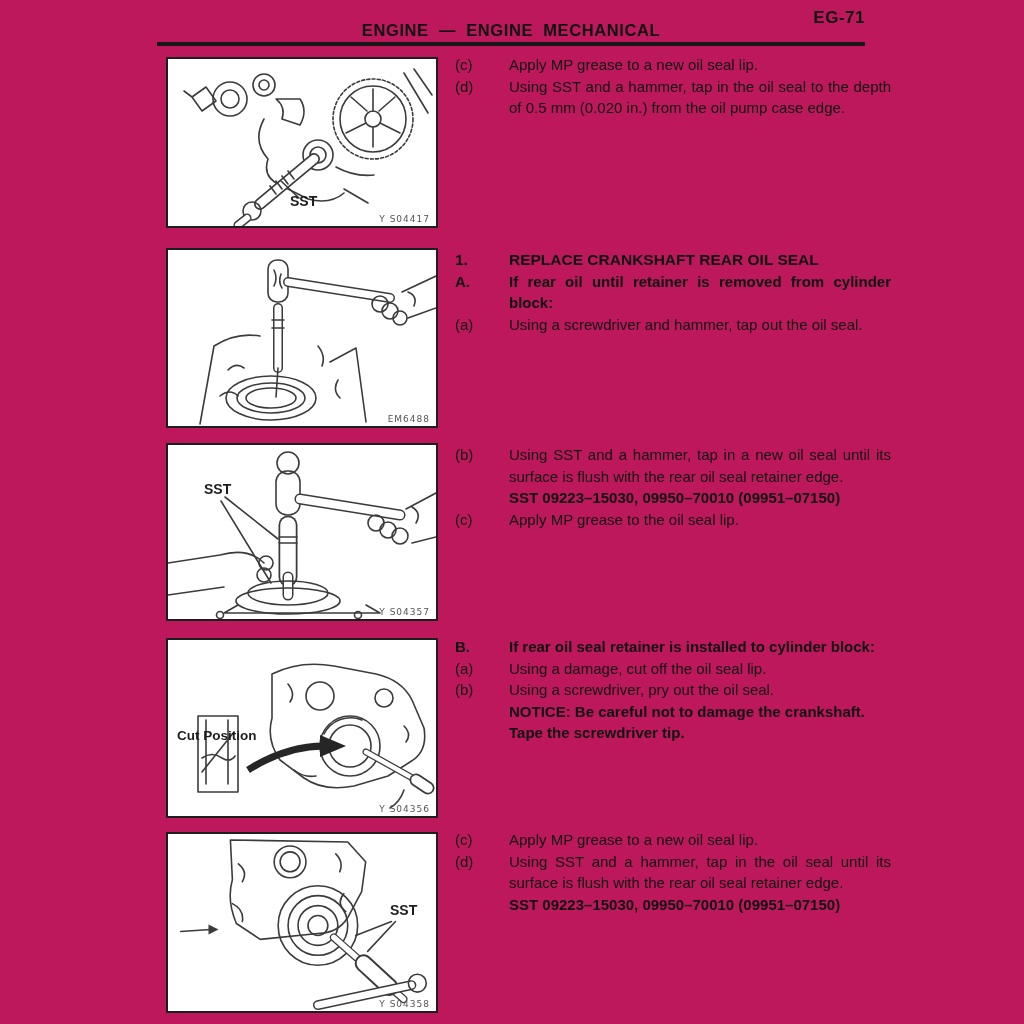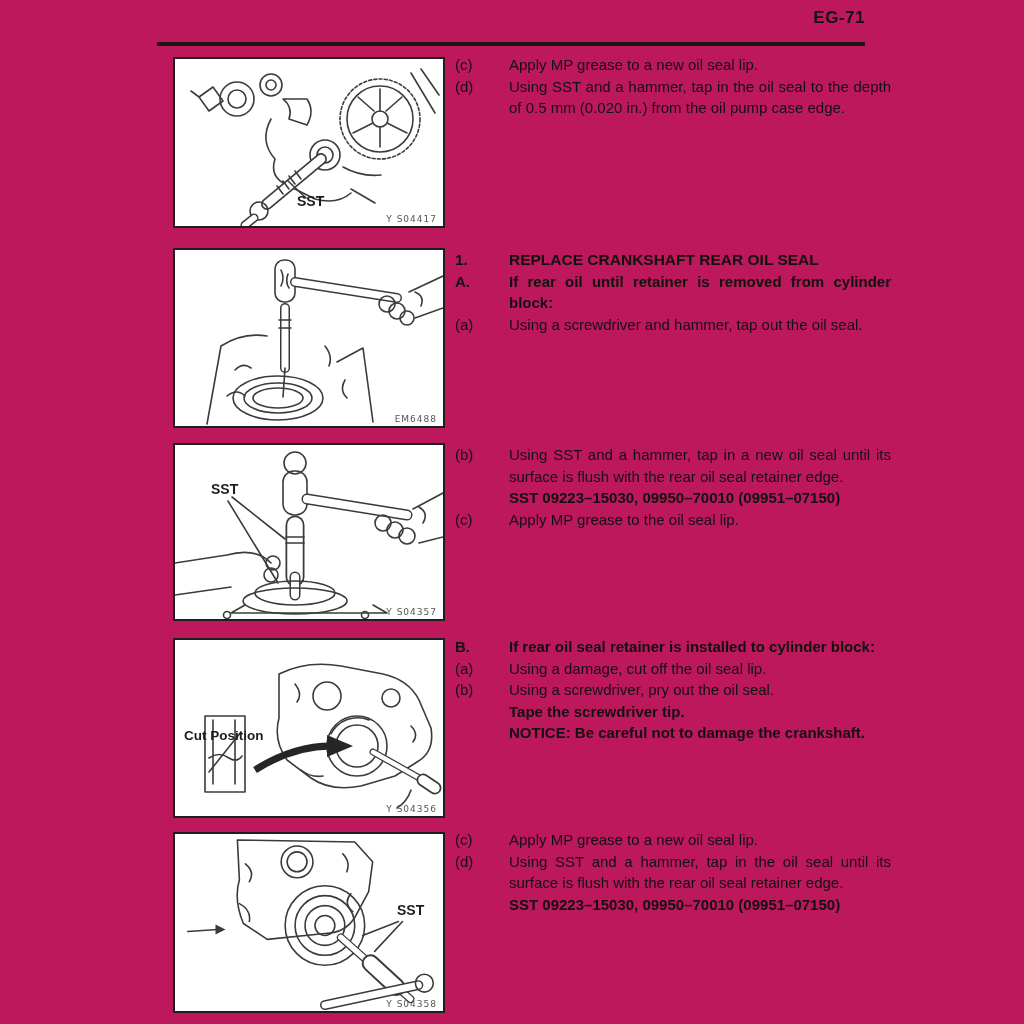--- a/index.html
+++ b/index.html
@@ -7,21 +7,21 @@
         font-family:"Liberation Sans",sans-serif;color:#111;overflow:hidden;}
 
   
   .pagenum{position:absolute;top:8px;left:157px;width:708px;text-align:right;
            font-size:17px;font-weight:bold;letter-spacing:.5px;}
   .htitle{position:absolute;top:21px;left:157px;width:708px;text-align:center;
           font-size:16.5px;font-weight:bold;letter-spacing:.6px;word-spacing:5px;}
   .hrule{position:absolute;top:42px;left:157px;width:708px;height:4px;background:#181818;}
 
   
-  .figbox{position:absolute;left:173px;width:272px;border:2px solid #1e1e1e;
+  .figbox{position:absolute;left:166px;width:272px;border:2px solid #1e1e1e;
           background:#fff;box-sizing:border-box;}
   .figbox svg{position:absolute;top:0;left:0;width:100%;height:100%;}
   .callout{position:absolute;font-size:14px;font-weight:bold;color:#1c1c1c;white-space:nowrap;}
   .callout--plain{font-size:13.5px;margin-top:36px;}
   .figcode{position:absolute;right:6px;bottom:2px;font-size:9px;color:#555;
            letter-spacing:1px;font-family:"DejaVu Sans",sans-serif;}
 
   
   .tblock{position:absolute;left:455px;width:436px;font-size:15px;line-height:21.5px;}
   .item{display:flex;}
@@ -35,20 +35,21 @@
   .ln{stroke:#3b3b3b;fill:none;stroke-width:1.6;stroke-linecap:round;stroke-linejoin:round;}
   .lnw{stroke:#fff;fill:none;stroke-linecap:round;stroke-linejoin:round;}
   .thk{stroke:#3b3b3b;fill:none;stroke-linecap:round;stroke-linejoin:round;}
 </style>
 </head>
 <body>
 
 <div class="page">
 
   <div class="pagenum">EG-71</div>
+  <div class="htitle">ENGINE — ENGINE MECHANICAL</div>
   <div class="hrule"></div>
 
   <div class="figbox" style="top:57px;height:171px">
     <svg viewBox="0 0 268 167">
       <g>
         <circle class="ln" cx="205" cy="60" r="40" stroke-dasharray="3 2.2"></circle>
         <circle class="ln" cx="205" cy="60" r="33"></circle>
         <circle class="ln" cx="205" cy="60" r="8"></circle>
         <path class="ln" d="M205,52 l0,-22 M212,64 l20,10 M198,64 l-20,10 M211,52 l16,-14 M199,52 l-16,-14 M205,68 l0,20"></path>
         <path class="ln" d="M236,14 l24,40 M246,10 l18,26"></path>
@@ -268,22 +269,22 @@
       <span class="itext" style="text-align:left;white-space:nowrap">If rear oil seal retainer is installed to cylinder block:</span>
     </div>
     <div class="item">
       <span class="marker">(a)</span>
       <span class="itext">Using a damage, cut off the oil seal lip.</span>
     </div>
     <div class="item">
       <span class="marker">(b)</span>
       <span class="itext">
         <span>Using a screwdriver, pry out the oil seal.</span>
+        <span class="notice" style="display:block">NOTICE: Be careful not to damage the crankshaft.</span>
         <span class="notice" style="display:block">Tape the screwdriver tip.</span>
-        <span class="notice" style="display:block">NOTICE: Be careful not to damage the crankshaft.</span>
       </span>
     </div>
   </div>
 
   <div class="tblock" style="top:829px">
     <div class="item">
       <span class="marker">(c)</span>
       <span class="itext">Apply MP grease to a new oil seal lip.</span>
     </div>
     <div class="item">

